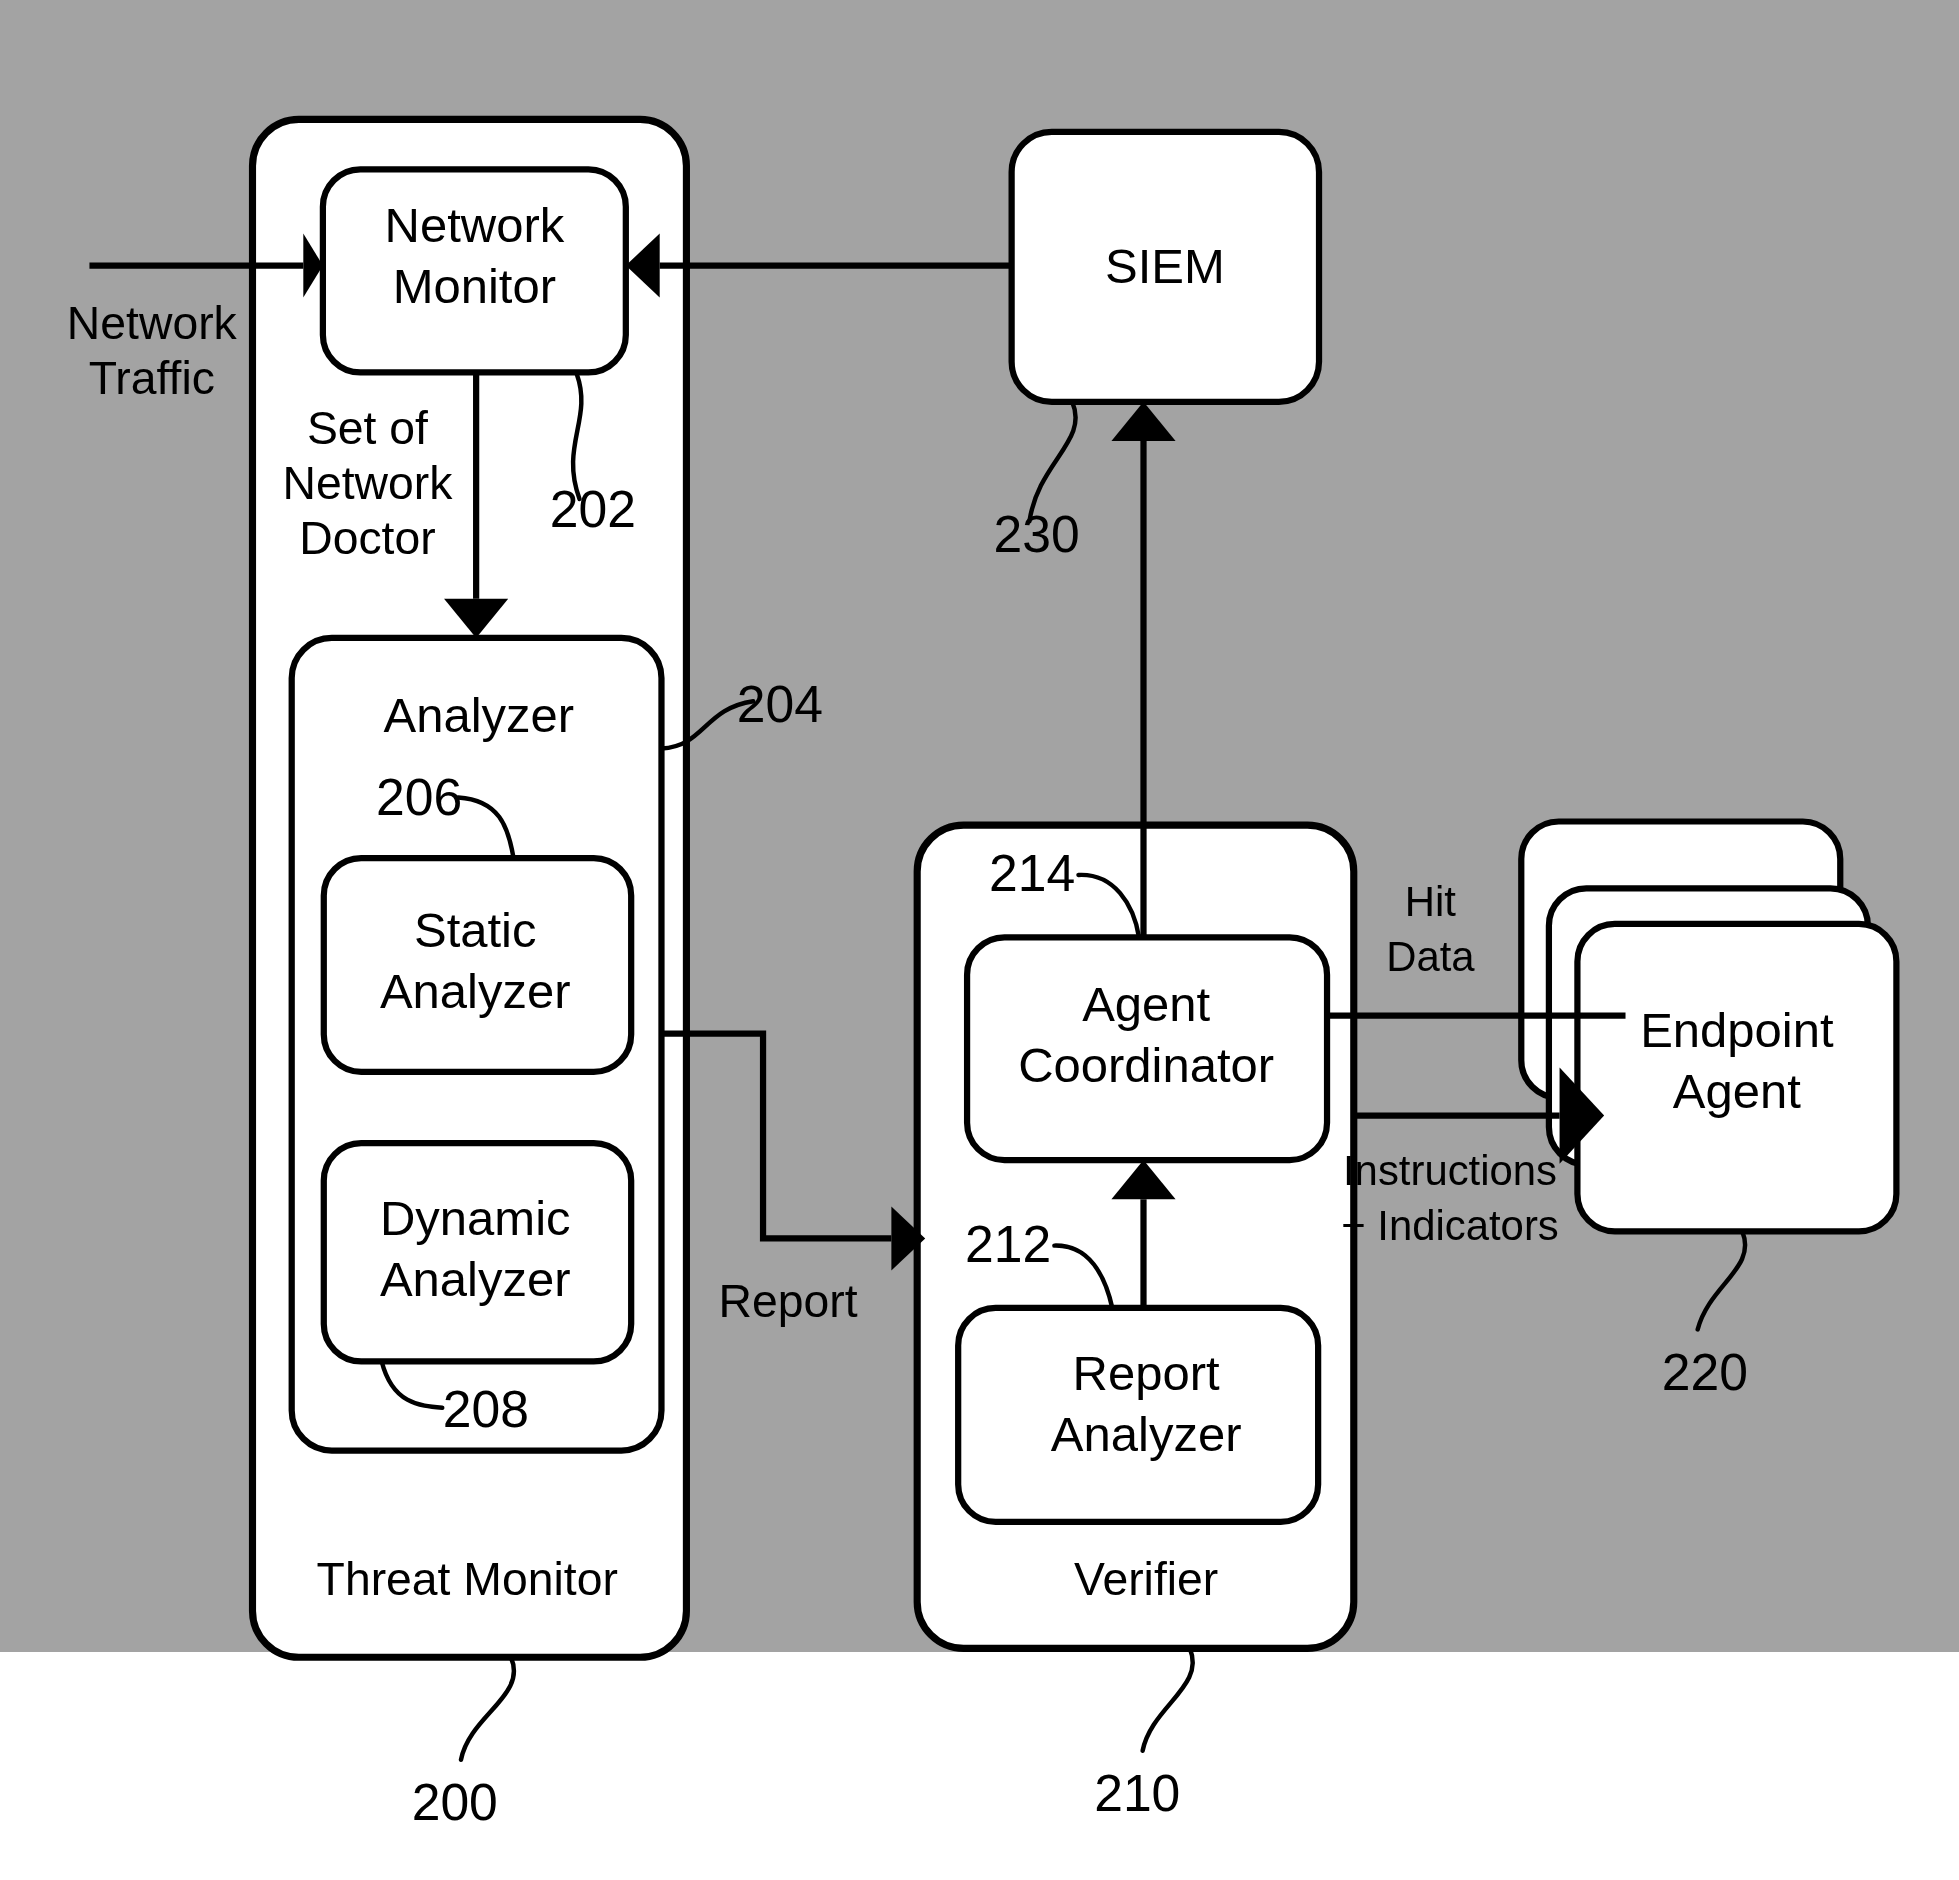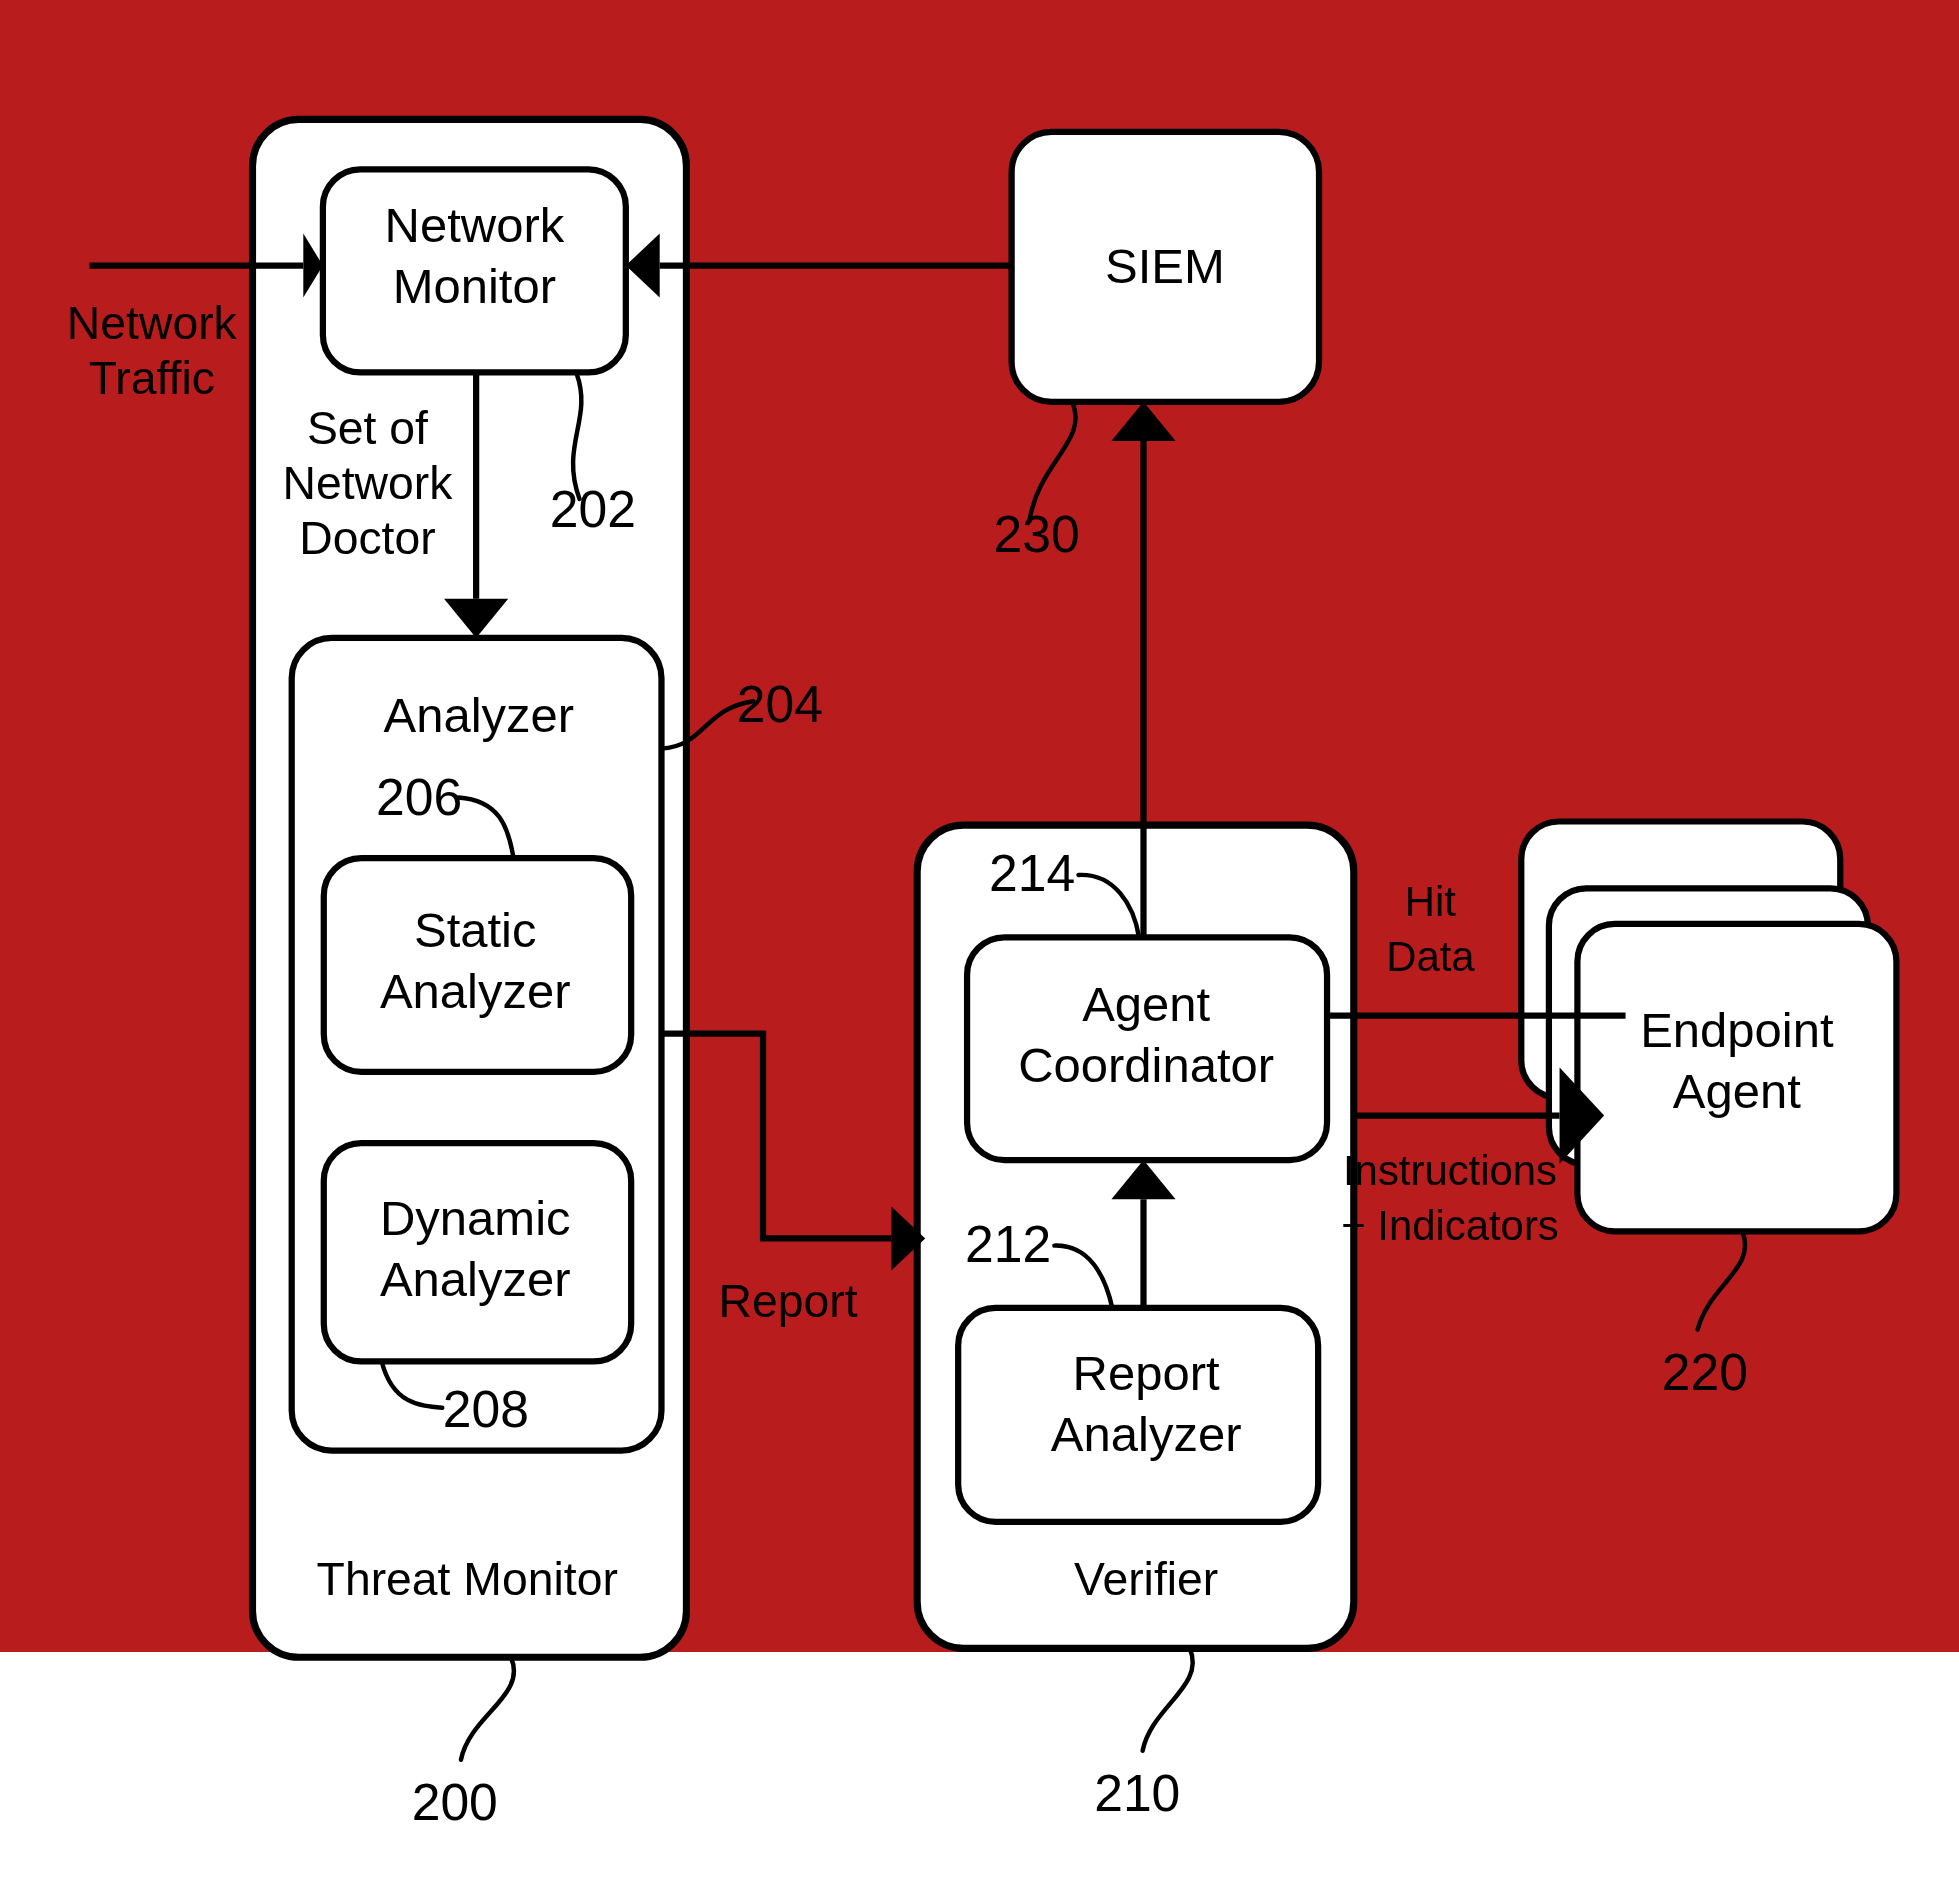--- a/index.html
+++ b/index.html
@@ -10,21 +10,21 @@
   body {
     width: 1960px;
     height: 1880px;
     font-family: "Liberation Sans", sans-serif;
     overflow: hidden;
   }
   #diagram-root {
     position: relative;
     width: 1960px;
     height: 1652px;
-    background: #b91c1c;
+    background: #a3a3a3;
   }
   svg.figure {
     position: absolute;
     top: 0;
     left: 0;
     width: 1960px;
     height: 1880px;
     display: block;
   }
   .box {

